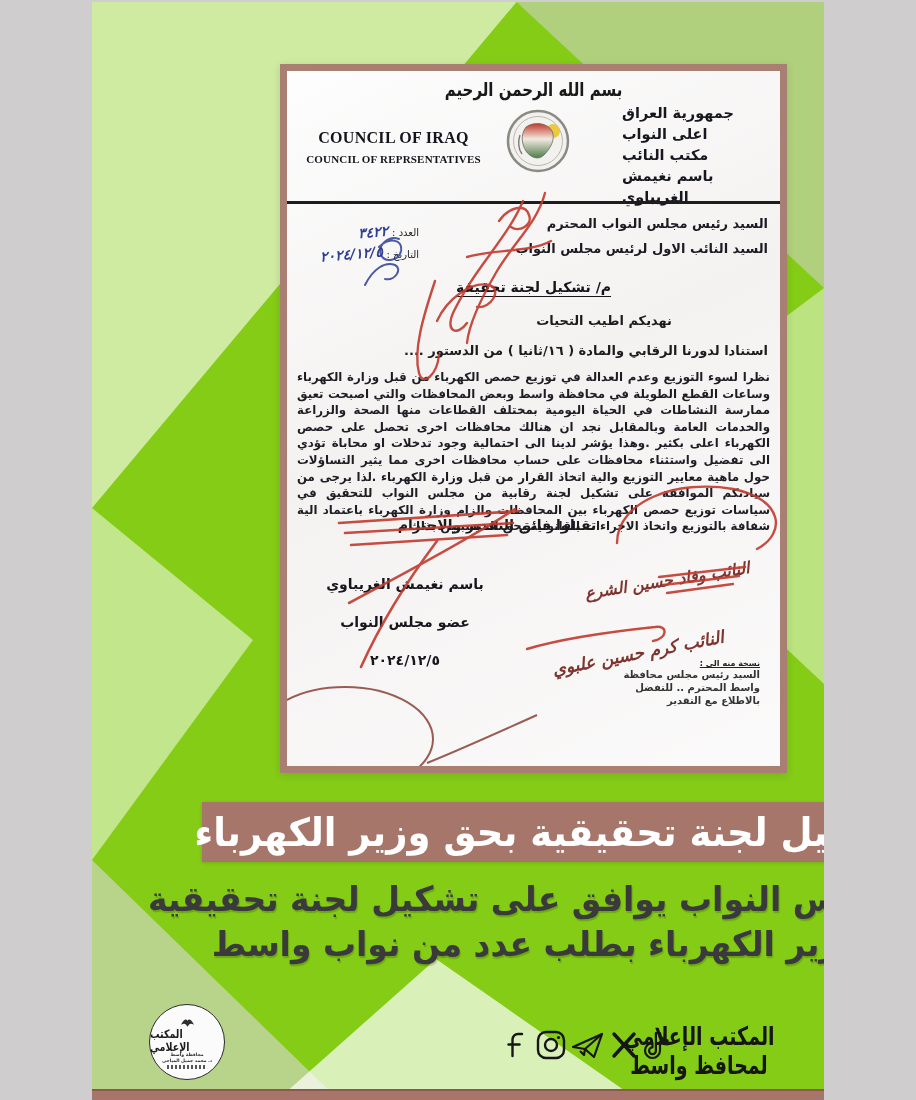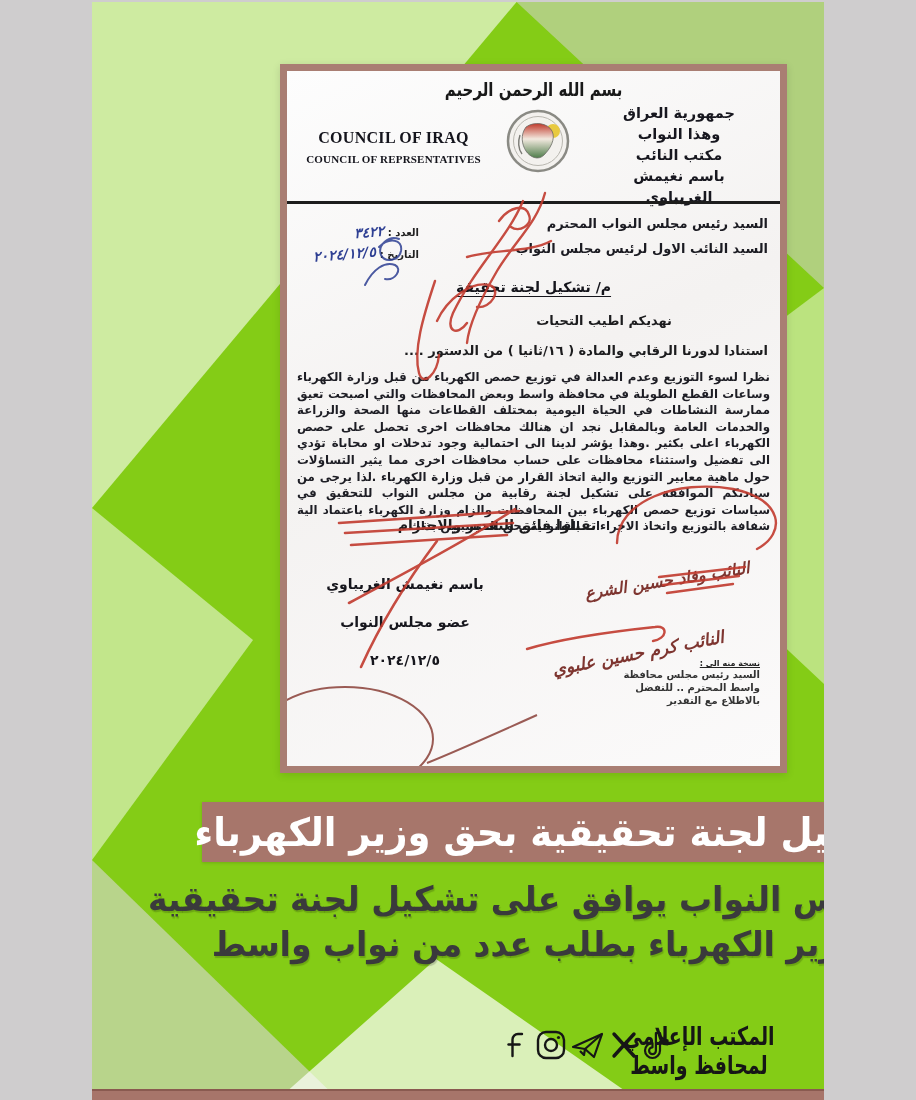--- a/index.html
+++ b/index.html
@@ -22,28 +22,28 @@
   .doc-inner{ position:relative; width:493px; height:695px; direction:rtl;
               color:#1c1c1e; }
   .basmala{ position:absolute; top:10px; left:0; width:100%; text-align:center;
             font-size:15px; font-weight:700; color:#191919; letter-spacing:-1px;
             transform:scaleY(1.25); }
   .hdr-en{ position:absolute; left:14px; top:58px; width:185px; text-align:center;
            direction:ltr; font-family:"Liberation Serif","DejaVu Serif",serif; color:#14141c; }
   .hdr-en .l1{ font-size:16px; font-weight:700; letter-spacing:.3px; }
   .hdr-en .l2{ font-size:11px; font-weight:700; margin-top:6px; letter-spacing:.2px; }
   .logo{ position:absolute; left:219px; top:38px; width:64px; height:64px; }
-  .hdr-ar{ position:absolute; right:26px; top:32px; text-align:center; width:150px; }
+  .hdr-ar{ position:absolute; right:8px; top:32px; text-align:left; width:150px; }
   .hdr-ar div{ font-size:14.5px; font-weight:700; line-height:21px; color:#17171f; }
   .rule{ position:absolute; top:130px; left:0; width:100%; height:3px; background:#1d1d1d; }
   .addr{ position:absolute; top:140px; right:12px; text-align:right; }
   .addr div{ font-size:13px; font-weight:700; line-height:25px; color:#1b1b22; }
   .meta{ position:absolute; top:150px; left:12px; width:120px; direction:rtl; text-align:left;}
   .meta .row{ display:flex; align-items:center; gap:4px; height:22px; }
-  .meta .lab{ font-size:10px; font-weight:700; color:#222; }
+  .meta .lab{ font-size:10px; font-weight:400; color:#222; }
   .meta .val{ font-size:14px; font-weight:700; font-style:italic; color:#2e3f93;
               transform:rotate(-5deg); white-space:nowrap; }
   .subject{ position:absolute; top:208px; left:0; width:100%; text-align:center;
             font-size:14px; font-weight:700; color:#15151c;
             text-decoration:underline; text-underline-offset:4px; }
   .greet{ position:absolute; top:242px; right:108px; font-size:13px; font-weight:700; }
   .basis{ position:absolute; top:272px; right:12px; font-size:13px; font-weight:700; }
   .body-text{ position:absolute; top:298px; right:10px; left:10px; font-size:11.8px;
               font-weight:700; line-height:16.6px; text-align:justify; color:#1d1d24; }
   .closing{ position:absolute; top:446px; left:70px; width:280px; text-align:center;
@@ -120,21 +120,21 @@
         </defs>
         <circle cx="32" cy="32" r="30" fill="#f3f1ee" stroke="#8a8a84" stroke-width="2.5"></circle>
         <circle cx="32" cy="32" r="24.5" fill="none" stroke="#b9b7b0" stroke-width="1"></circle>
         <circle cx="47" cy="22" r="7" fill="#e8c93f"></circle>
         <path d="M20 18 C28 12 42 14 46 22 C50 30 44 40 38 46 C32 52 24 48 20 42 C16 36 14 26 20 18 Z" fill="url(#iraqmap)" stroke="#6b6b66" stroke-width="0.8"></path>
         <path d="M14 26 C12 32 12 40 16 45" fill="none" stroke="#7a7a74" stroke-width="1.4"></path>
       </svg>
 
       <div class="hdr-ar">
         <div>جمهورية العراق</div>
-        <div>وهذا النواب</div>
+        <div>اعلى النواب</div>
         <div>مكتب النائب</div>
         <div>باسم نغيمش الغريباوي</div>
       </div>
 
       <div class="rule"></div>
 
       <div class="addr">
         <div>السيد رئيس مجلس النواب المحترم</div>
         <div>السيد النائب الاول لرئيس مجلس النواب</div>
       </div>
@@ -213,20 +213,29 @@
 
   <div class="banner">
     <span>تشكيل لجنة تحقيقية بحق وزير الكهرباء</span>
   </div>
 
   <div class="subtitle">
     <div>رئيس مجلس النواب يوافق على تشكيل لجنة تحقيقية</div>
     <div>بحق وزير الكهرباء بطلب عدد من نواب واسط</div>
   </div>
 
+  <div class="office-logo">
+    <svg class="bird" viewBox="0 0 16 12">
+      <path d="M1 9 C4 3 7 2 8 5 C9 2 12 3 15 9 C11 7 10 8 8 11 C6 8 5 7 1 9 Z" fill="#2e2e2e"></path>
+    </svg>
+    <div class="t">المكتب الإعلامي</div>
+    <div class="s1">محافظة واسط</div>
+    <div class="s2">د. محمد جميل المياحي</div>
+    <div class="mini-bar"></div>
+  </div>
 
   <div class="socials">
     <svg width="30" height="34" viewBox="0 0 30 34">
       <g stroke="#161616" stroke-width="2.4" fill="none" stroke-linecap="round">
         <path d="M20 6 h-4 a5.5 5.5 0 0 0 -5.5 5.5 V28"></path>
         <path d="M6.5 16.5 h11"></path>
       </g>
     </svg>
     <svg width="34" height="34" viewBox="0 0 34 34">
       <g stroke="#161616" stroke-width="2.4" fill="none">

